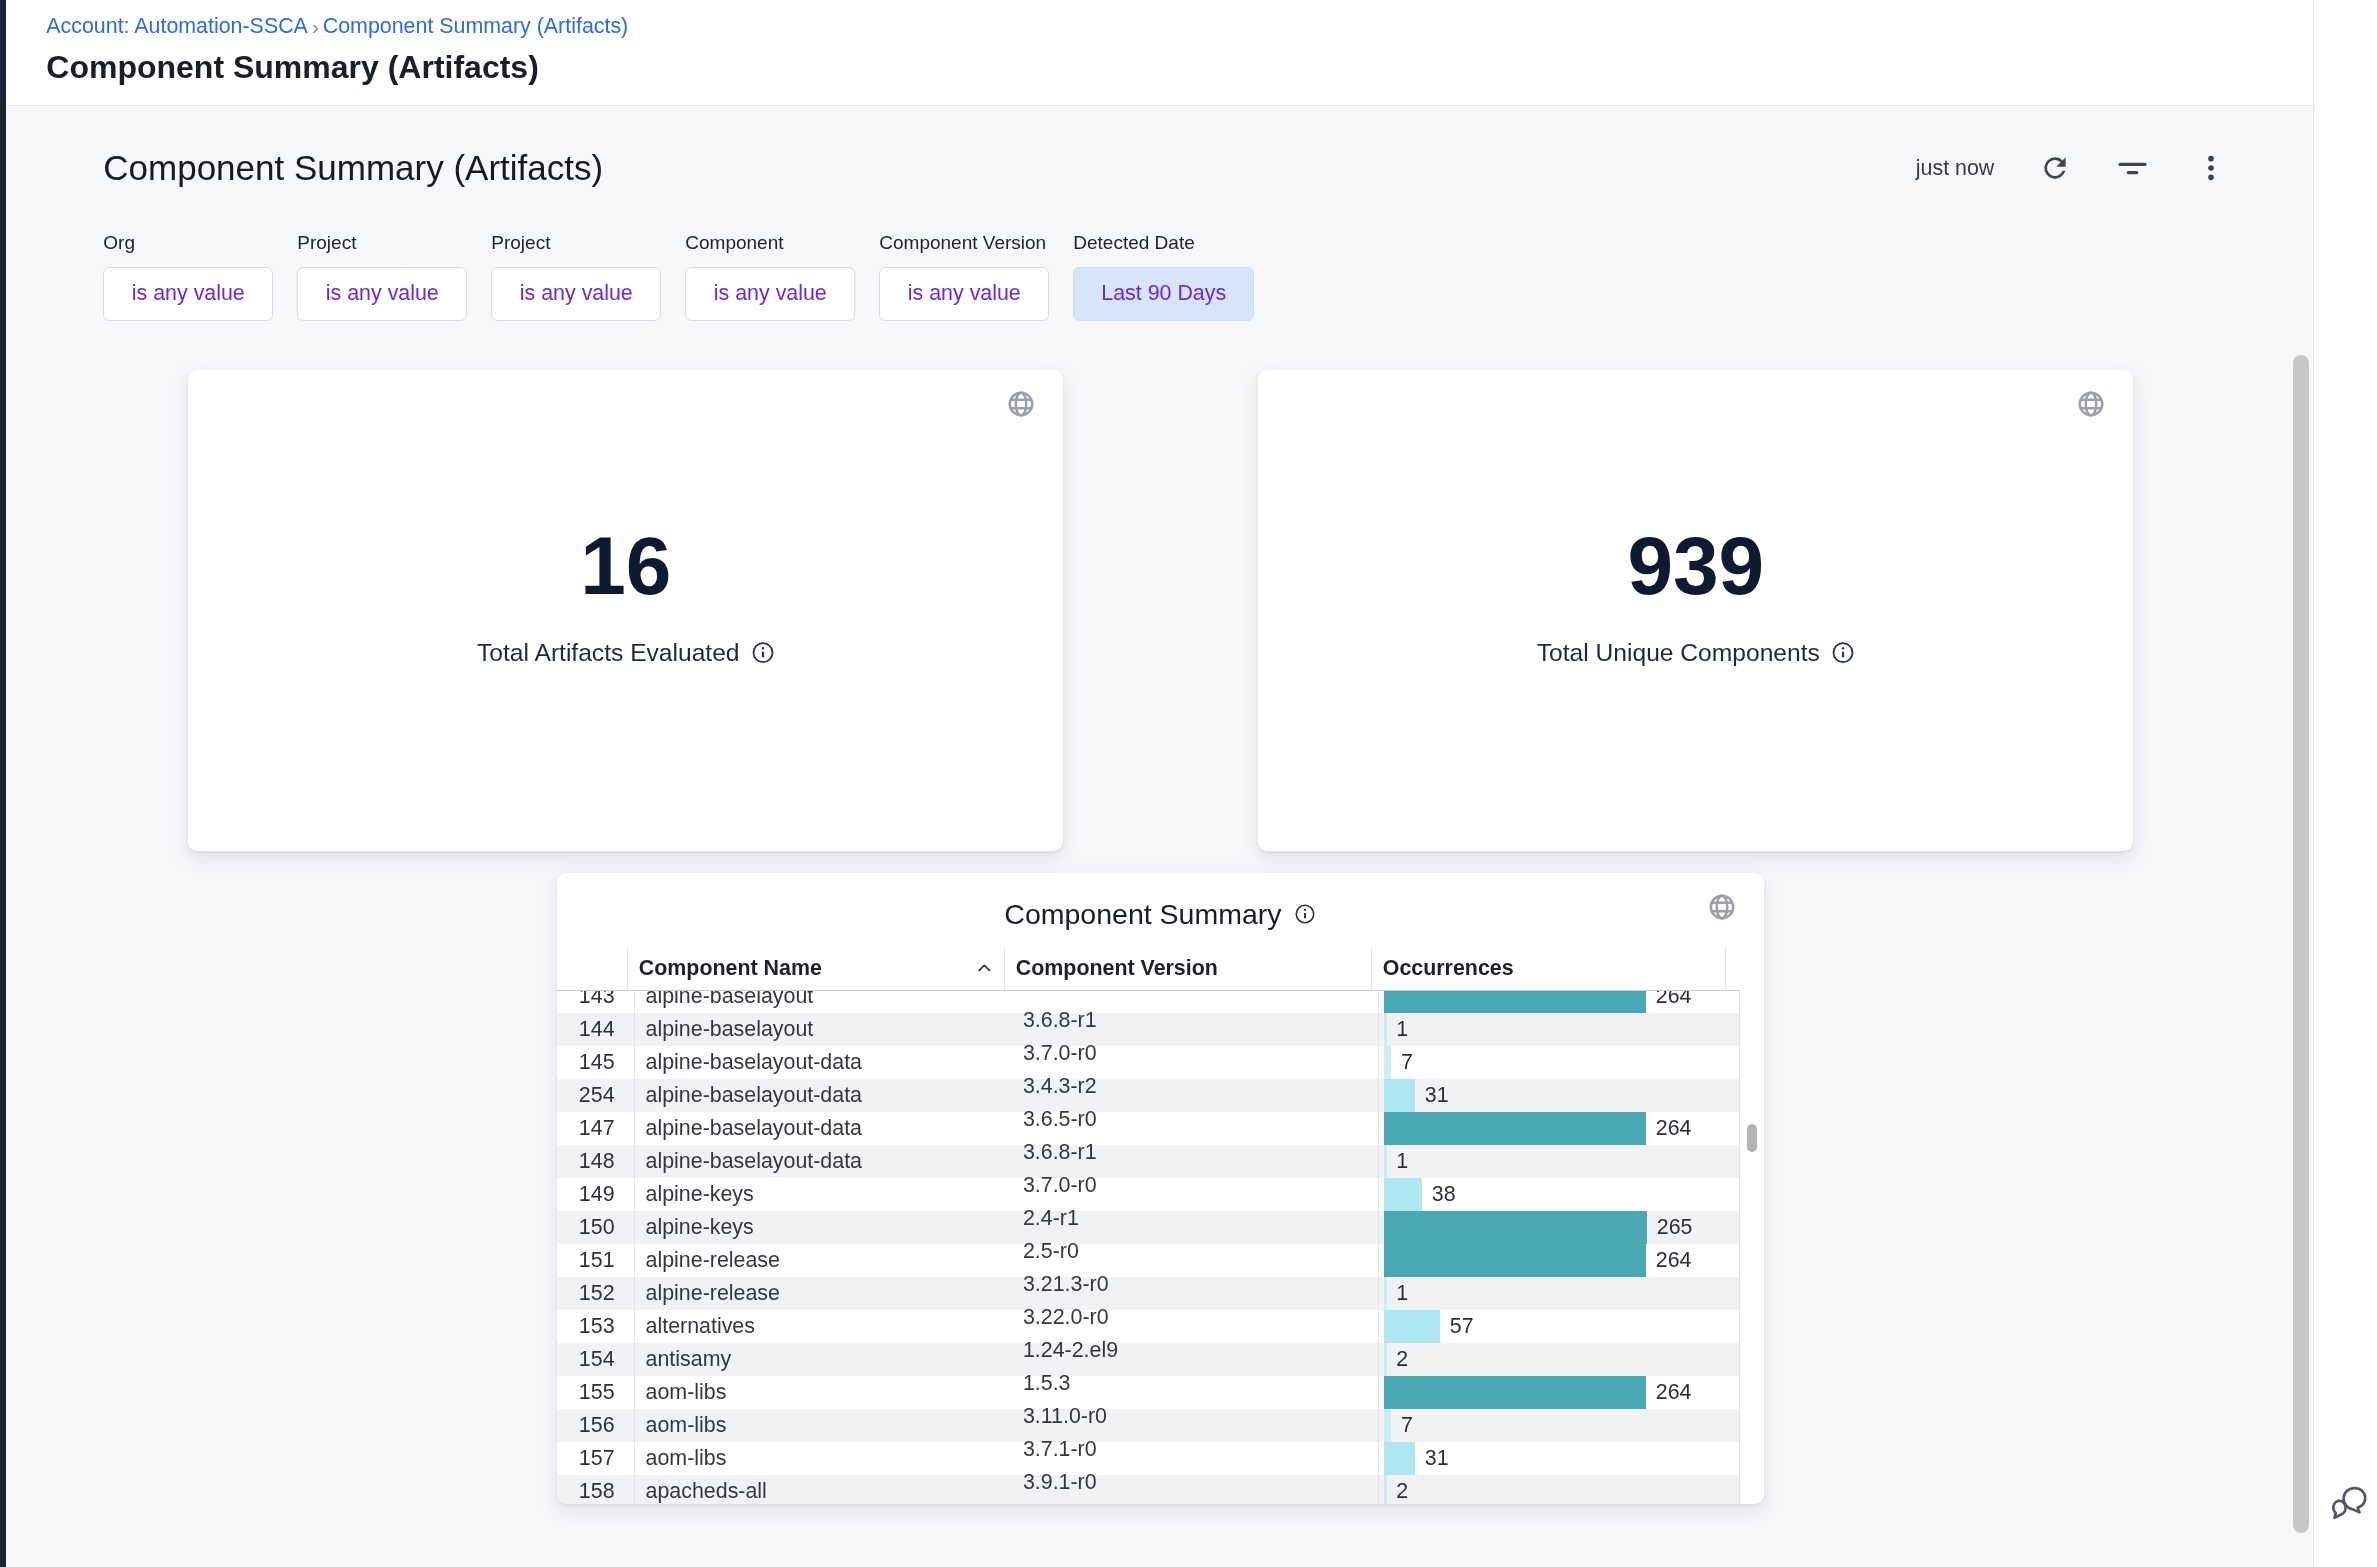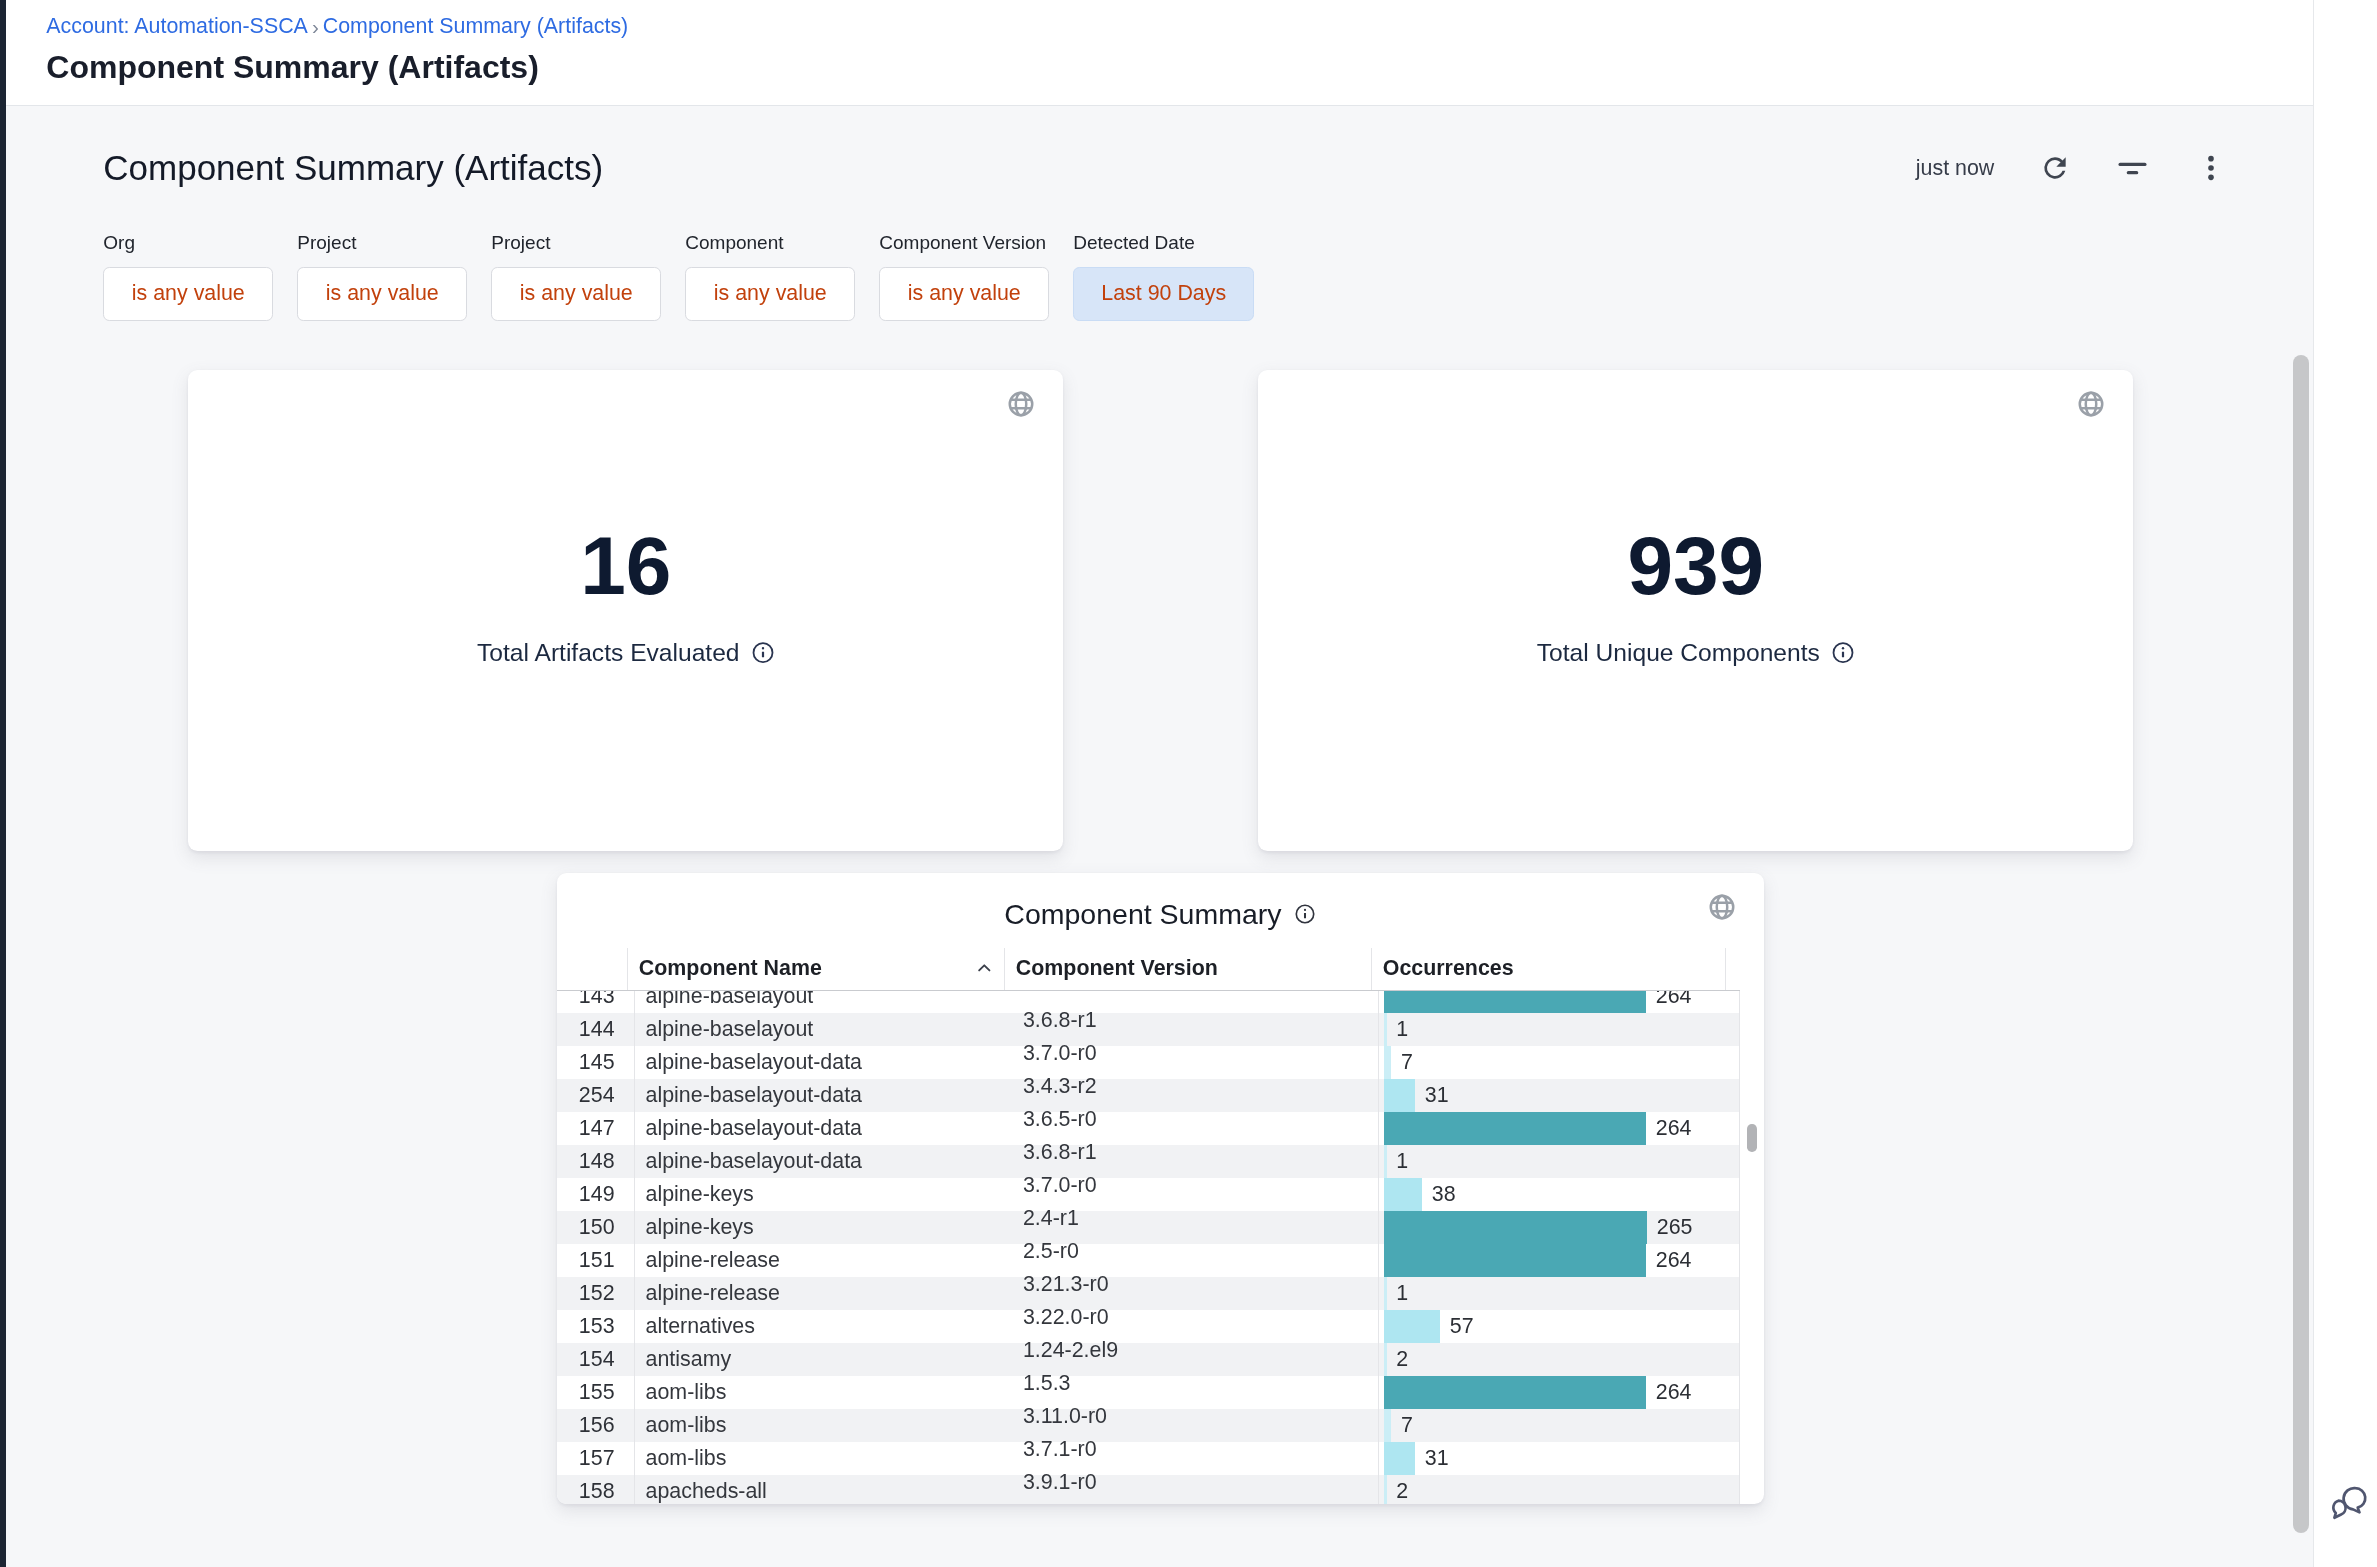--- a/index.html
+++ b/index.html
@@ -21,21 +21,21 @@
   .dash-title{font-size:35px;font-weight:400;color:#141a28;margin:0;}
   .dash-actions{margin-left:auto;display:flex;align-items:center;gap:43px;}
   .refreshed{font-size:21.4px;color:#363c49;}
   .icon-btn{width:35px;height:35px;display:flex;align-items:center;justify-content:center;cursor:pointer;border:none;background:none;padding:0;}
 
   
   .filters{display:flex;gap:24px;padding:44px 0 0 97px;}
   .filter-label{font-size:19px;color:#21252d;margin-bottom:12.7px;}
   .chip{height:54px;box-sizing:border-box;display:flex;align-items:center;justify-content:center;
     padding:0 27px;border:1.6px solid #d9dbe0;border-radius:6.3px;background:#fff;font-size:21.4px;
-    color:#c2410c;cursor:pointer;min-width:170px;}
+    color:#6d28d9;cursor:pointer;min-width:170px;}
   .filter.active .chip{background:#d7e5f8;border-color:#c9dcf5;}
 
   
   .tiles{display:flex;gap:195px;padding:49px 181px 0 182px;}
   .tile{flex:1;height:481px;background:#fff;border-radius:9.5px;position:relative;
     box-shadow:0 1.6px 3.2px rgba(40,41,61,.06),0 6.3px 17.4px rgba(96,97,112,.14);
     display:flex;flex-direction:column;align-items:center;justify-content:center;}
   .tile-value{font-size:82px;font-weight:600;color:#0e1a30;line-height:1;transform:translateY(-14.3px);}
   .tile-label-row{display:flex;align-items:center;gap:11px;margin-top:32px;font-size:24.6px;color:#1c2940;transform:translateY(-14.3px);}
   .globe{position:absolute;top:19px;right:27px;}

